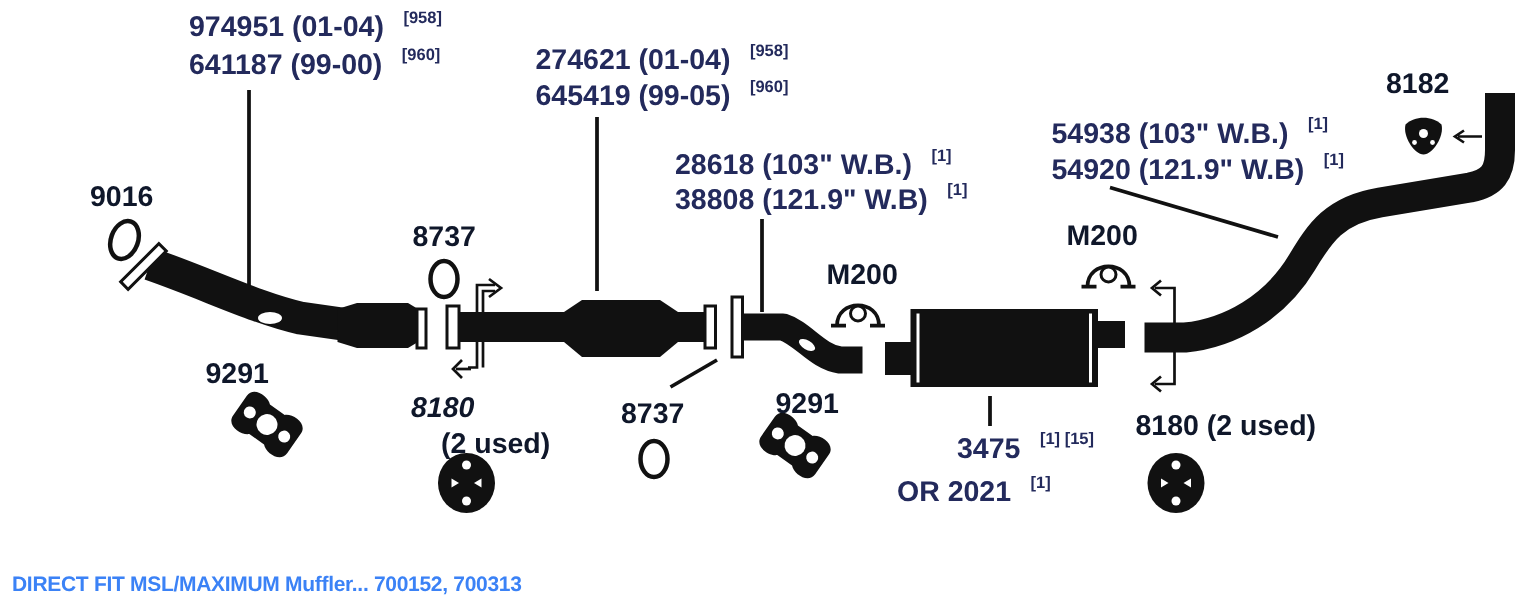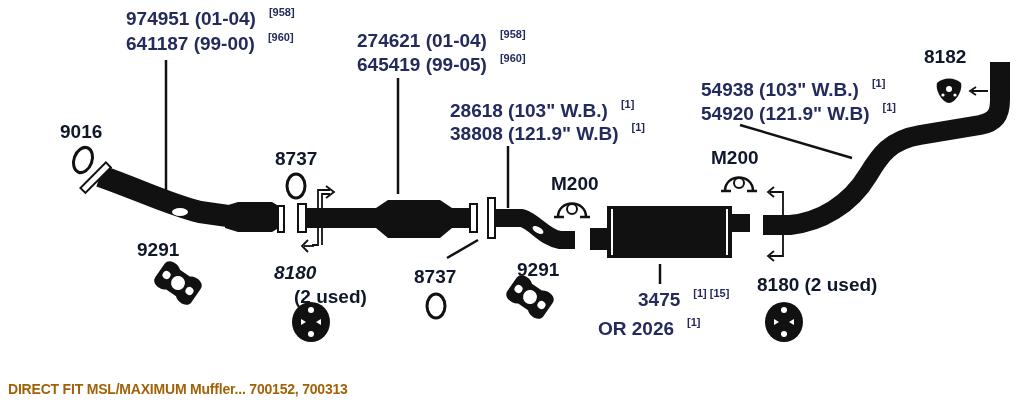--- a/index.html
+++ b/index.html
@@ -4,21 +4,21 @@
 <style>
   html, body { margin: 0; padding: 0; background: #ffffff; }
   body { width: 1024px; height: 405px; position: relative; overflow: hidden;
          font-family: "Liberation Sans", "DejaVu Sans", sans-serif; }
   #canvas { position: absolute; left: 0; top: 0; width: 1024px; height: 405px; }
   .lbl { position: absolute; white-space: nowrap; font-weight: bold; line-height: 1; }
   .blue { color: #232a5c; font-size: 19px; }
   .black { color: #0f172a; font-size: 19px; }
   .lbl sup { font-size: 11px; vertical-align: top; position: relative; top: -2px; margin-left: 13px; }
   .caption { position: absolute; left: 8px; top: 381px; font-size: 14px; font-weight: bold;
-             color: #a16207; white-space: nowrap; letter-spacing: -0.2px; }
+             color: #3b82f6; white-space: nowrap; letter-spacing: -0.2px; }
   svg .pipe { fill: none; stroke: #111; stroke-linecap: butt; stroke-linejoin: round; }
   svg .leader { stroke: #111; stroke-width: 2.5; fill: none; }
   svg .flange { fill: #fff; stroke: #111; stroke-width: 2; }
   svg .gasket { fill: #fff; stroke: #111; stroke-width: 3; }
   svg .solid { fill: #111; }
   svg .hole { fill: #fff; }
   svg .clamp { fill: #fff; stroke: #111; stroke-width: 2.5; }
   svg .bolt { fill: none; stroke: #111; stroke-width: 1.8; }
 </style>
 </head>
@@ -143,21 +143,21 @@
 <div class="lbl blue" style="left:357px; top:31px;"><span>274621 (01-04)</span><sup>[958]</sup></div>
 <div class="lbl blue" style="left:357px; top:55px;"><span>645419 (99-05)</span><sup>[960]</sup></div>
 
 <div class="lbl blue" style="left:450px; top:101px;"><span>28618 (103" W.B.)</span><sup>[1]</sup></div>
 <div class="lbl blue" style="left:450px; top:124px;"><span>38808 (121.9" W.B)</span><sup>[1]</sup></div>
 
 <div class="lbl blue" style="left:701px; top:80px;"><span>54938 (103" W.B.)</span><sup>[1]</sup></div>
 <div class="lbl blue" style="left:701px; top:104px;"><span>54920 (121.9" W.B)</span><sup>[1]</sup></div>
 
 <div class="lbl blue" style="left:638px; top:290px;"><span>3475</span><sup>[1] [15]</sup></div>
-<div class="lbl blue" style="left:598px; top:319px;"><span>OR 2026</span><sup>[1]</sup></div>
+<div class="lbl blue" style="left:598px; top:319px;"><span>OR 2021</span><sup>[1]</sup></div>
 
 <div class="lbl black" style="left:60px; top:122px;">9016</div>
 <div class="lbl black" style="left:275px; top:149px;">8737</div>
 <div class="lbl black" style="left:414px; top:267px;">8737</div>
 <div class="lbl black" style="left:137px; top:240px;">9291</div>
 <div class="lbl black" style="left:517px; top:260px;">9291</div>
 <div class="lbl black" style="left:274px; top:263px;font-style:italic;">8180</div>
 <div class="lbl black" style="left:270px; top:287px;margin-left:24px;">(2 used)</div>
 <div class="lbl black" style="left:757px; top:275px;">8180 (2 used)</div>
 <div class="lbl black" style="left:551px; top:174px;">M200</div>

